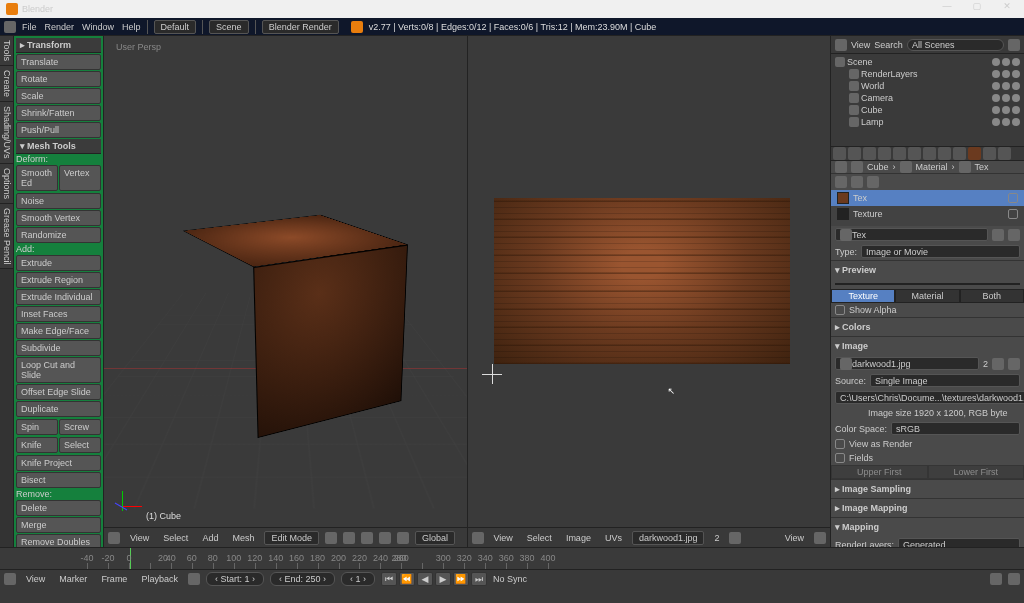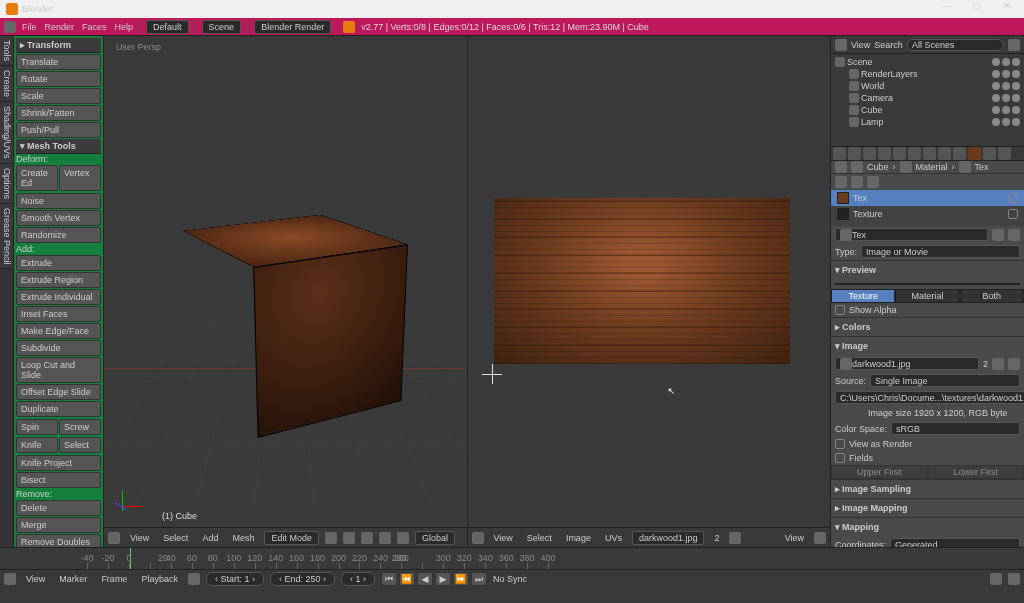--- a/index.html
+++ b/index.html
@@ -1,21 +1,21 @@
 <!DOCTYPE html>
 <html><head>
 <meta charset="utf-8">
 <style>
 * { margin:0; padding:0; box-sizing:border-box; font-family:Arial,sans-serif; font-size:9px; color:#ccc; }
 body { background:#393939; width:1024px; height:603px; overflow:hidden; position:relative; }
 .titlebar { height:18px; background:#f0f0f0; display:flex; align-items:center; padding:4px 6px; }
 .titlebar .title { color:#333; display:flex; align-items:center; gap:4px; }
 .titlebar .winbtns { margin-left:auto; display:flex; gap:8px; color:#333; }
 .winbtn { width:22px; height:16px; text-align:center; }
-.topbar { height:18px; background:#be185d; border-bottom:1px solid #222; display:flex; align-items:center; padding:0 4px; gap:6px; }
+.topbar { height:18px; background:#0f172a; border-bottom:1px solid #222; display:flex; align-items:center; padding:0 4px; gap:6px; }
 .topbar .menu { display:flex; gap:8px; }
 .topbar .sep { width:1px; height:14px; background:#555; }
 .topbar .field { background:#2a2a2a; border:1px solid #555; padding:1px 6px; border-radius:2px; height:14px; display:flex; align-items:center; }
 .topbar .stats { color:#ddd; }
 .main { display:flex; height:511px; }
 
 .vtabs { width:14px; background:#333; border-right:1px solid #222; display:flex; flex-direction:column; }
 .vtab { writing-mode:vertical-rl; padding:4px 1px; background:#3a3a3a; border-bottom:1px solid #222; text-align:center; }
 
 .tools { width:90px; background:#15803d; border-right:1px solid #222; padding:2px; overflow:hidden; }
@@ -35,21 +35,21 @@
 .cube { position:absolute; left:108px; top:200px; width:200px; height:200px; transform-style:preserve-3d; perspective:800px; }
 .cubein { position:absolute; width:160px; height:160px; transform:rotateX(-20deg) rotateY(30deg); transform-style:preserve-3d; }
 .face { position:absolute; width:160px; height:160px; background:radial-gradient(circle at 40% 30%, #6b3a1f, #3a1e0f 70%, #1a0d06); border:1px solid #000; }
 .ftop { transform:rotateX(90deg) translateZ(80px); background:radial-gradient(circle at 50% 50%, #8c4a28, #4a2512); }
 .ffront { transform:translateZ(80px); background:radial-gradient(circle at 40% 20%, #5a2f18, #1f0f07); }
 .fright { transform:rotateY(90deg) translateZ(80px); background:#1a0c05; }
 .axis { position:absolute; bottom:26px; left:8px; width:30px; height:30px; }
 .axis .x { position:absolute; width:20px; height:1px; background:#f00; top:15px; left:10px; }
 .axis .y { position:absolute; width:1px; height:20px; background:#0c0; top:0; left:10px; }
 .axis .z { position:absolute; width:14px; height:1px; background:#44f; top:15px; left:2px; transform:rotate(30deg); }
-.obj-label { position:absolute; bottom:26px; left:42px; color:#ddd;margin-left:16px; }
+.obj-label { position:absolute; bottom:26px; left:42px; color:#ddd; }
 .grid { position:absolute; top:0; left:0; right:0; bottom:0;
         background-image:linear-gradient(rgba(80,80,80,.3) 1px,transparent 1px),
         linear-gradient(90deg,rgba(80,80,80,.3) 1px,transparent 1px);
         background-size:40px 40px; transform:perspective(400px) rotateX(60deg); transform-origin:center 70%; opacity:.4; }
 .redline{position:absolute;top:65%;left:0;right:0;height:1px;background:rgba(200,50,50,.4);}
 
 .texture { position:absolute; left:26px; top:162px; width:296px; height:166px;
            background:radial-gradient(ellipse at 50% 40%, #9a5530 10%, #6b3a1f 50%, #3e220f 100%);
            background-blend-mode:multiply; }
 .texlines { position:absolute; inset:0;
@@ -115,21 +115,21 @@
     <div class="winbtn">▢</div>
     <div class="winbtn">✕</div>
   </div>
 </div>
 
 <div class="topbar">
   <span class="small-icon"></span>
   <div class="menu">
     <span>File</span>
     <span>Render</span>
-    <span>Faces</span>
+    <span>Window</span>
     <span>Help</span>
   </div>
   <div class="sep"></div>
   <div class="field">
       <span>Default</span>
     </div>
   <div class="sep"></div>
   <div class="field">
       <span>Scene</span>
     </div>
@@ -154,21 +154,21 @@
   <div class="tools">
     <div class="hdr">▸ <span>Transform</span></div>
     <div class="btn">Translate</div>
     <div class="btn">Rotate</div>
     <div class="btn">Scale</div>
     <div class="btn">Shrink/Fatten</div>
     <div class="btn">Push/Pull</div>
     <div class="hdr">▾ <span>Mesh Tools</span></div>
     <div>Deform:</div>
     <div class="btn2">
-        <div class="btn">Create Ed</div>
+        <div class="btn">Smooth Ed</div>
         <div class="btn">Vertex</div>
       </div>
     <div class="btn">Noise</div>
     <div class="btn">Smooth Vertex</div>
     <div class="btn">Randomize</div>
     <div>Add:</div>
     <div class="btn">Extrude</div>
     <div class="btn">Extrude Region</div>
     <div class="btn">Extrude Individual</div>
     <div class="btn">Inset Faces</div>
@@ -438,21 +438,21 @@
       <div class="section">
           <div class="title">▸ <span>Image Sampling</span></div>
         </div>
       <div class="section">
           <div class="title">▸ <span>Image Mapping</span></div>
         </div>
       <div class="section">
           <div class="title">▾ <span>Mapping</span></div>
         </div>
       <div class="panelrow">
-          <span>Coordinates:</span>
+          <span>RenderLayers:</span>
           <div class="widefield">
             <span>Generated</span>
           </div>
         </div>
     </div>
   </div>
 </div>
 
 <div class="timeline">
   <div class="tl-ruler">

